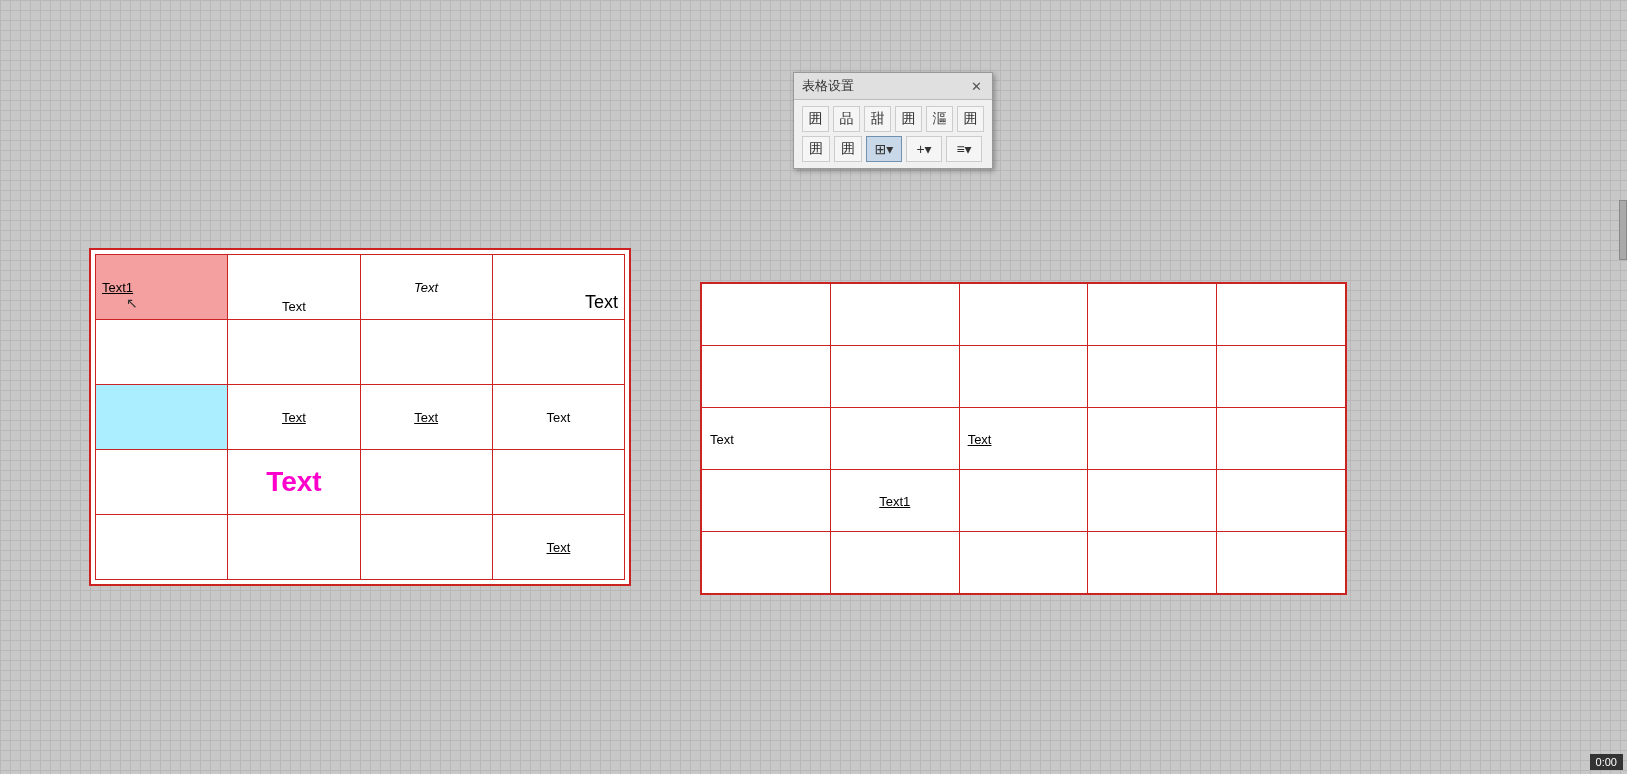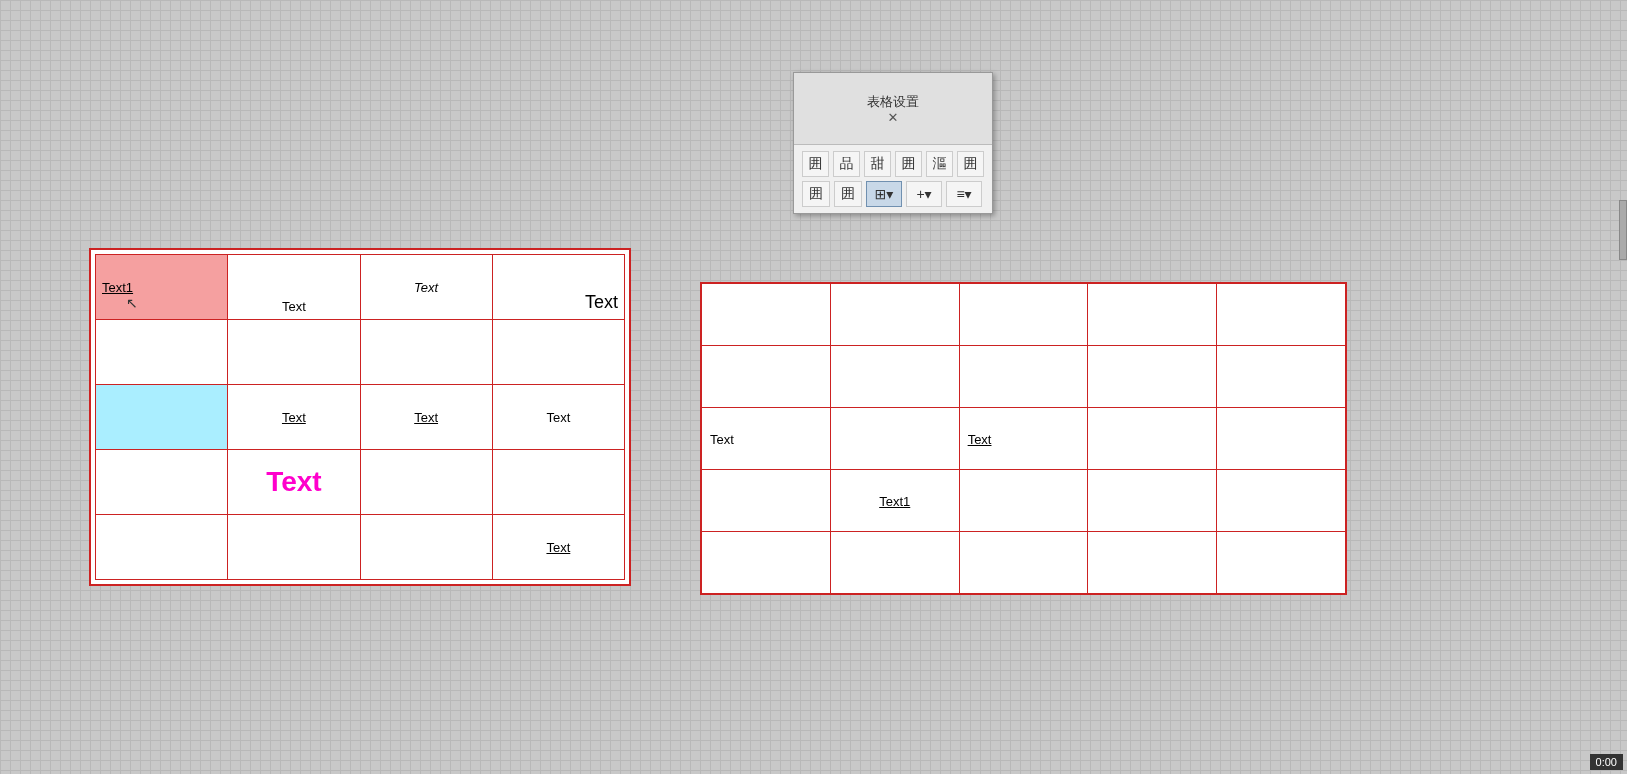--- a/index.html
+++ b/index.html
@@ -35,24 +35,23 @@
       box-shadow: 2px 2px 5px rgba(0,0,0,0.3);
       z-index: 100;
     }
 
     .dialog-titlebar {
       display: flex;
       align-items: center;
       justify-content: space-between;
       background: #e0e0e0;
       border-bottom: 1px solid #bbb;
-      padding: 20px 8px;
+      padding: 4px 8px;
       font-size: 13px;
       color: #333;
-      flex-direction: column;
     }
 
     .dialog-close {
       cursor: pointer;
       font-size: 13px;
       color: #555;
       background: none;
       border: none;
       padding: 0 2px;
       line-height: 1;

